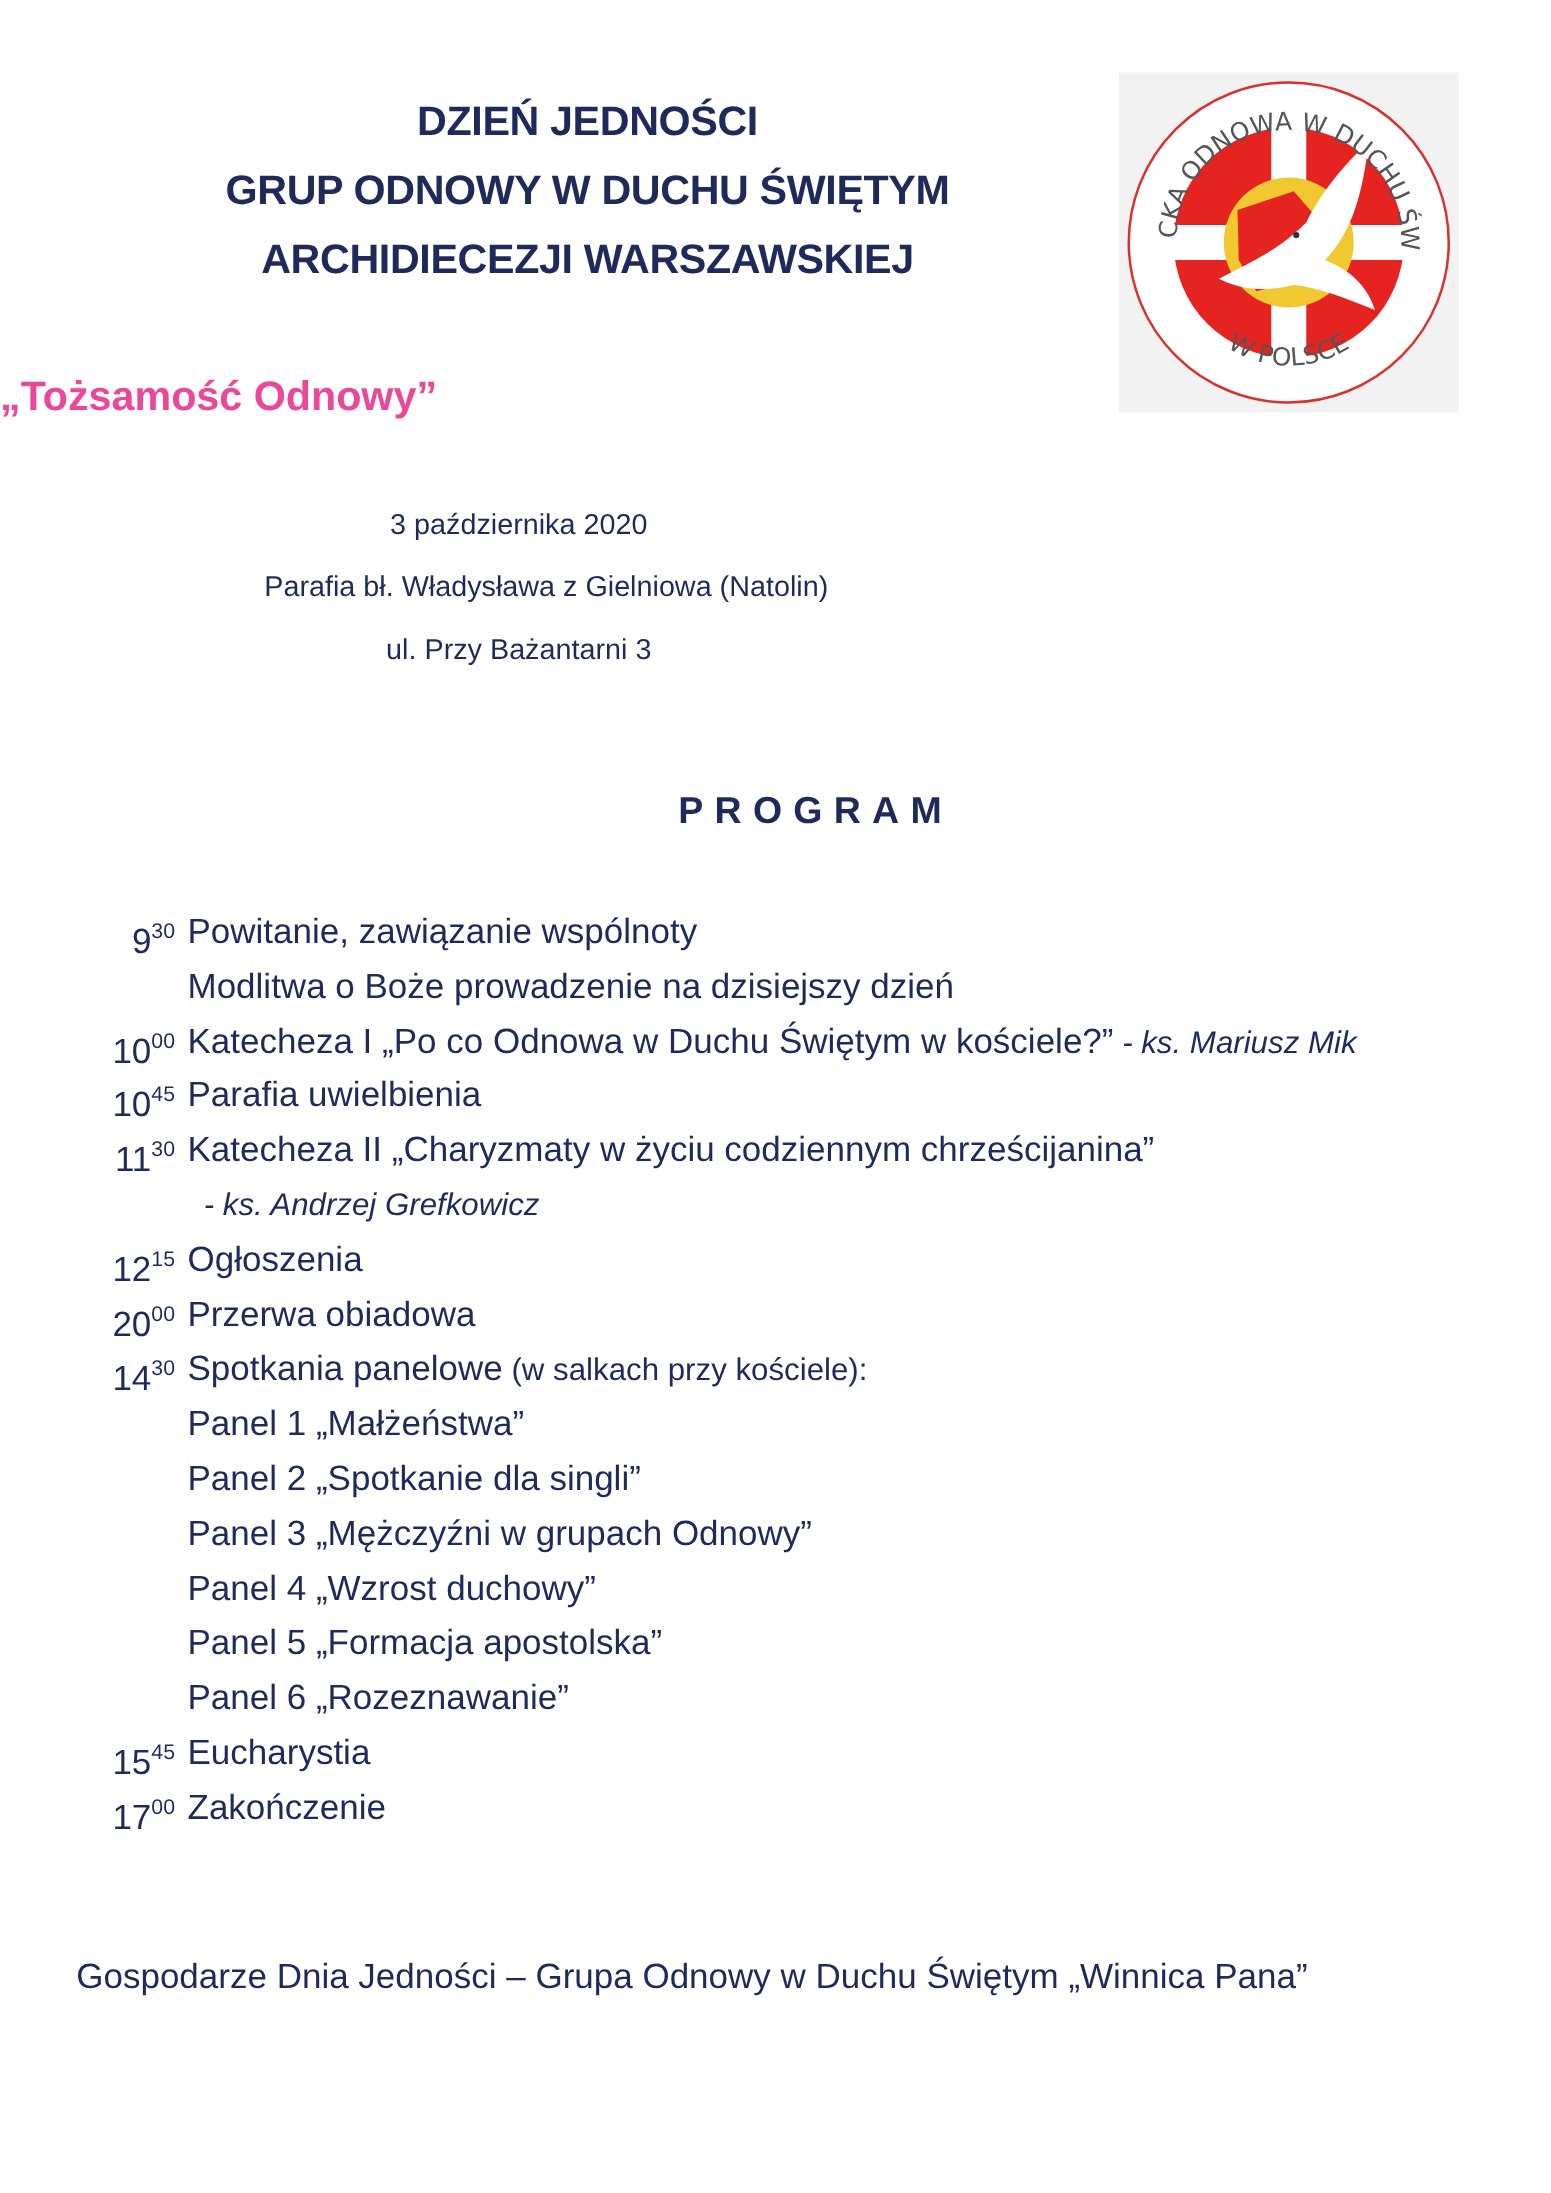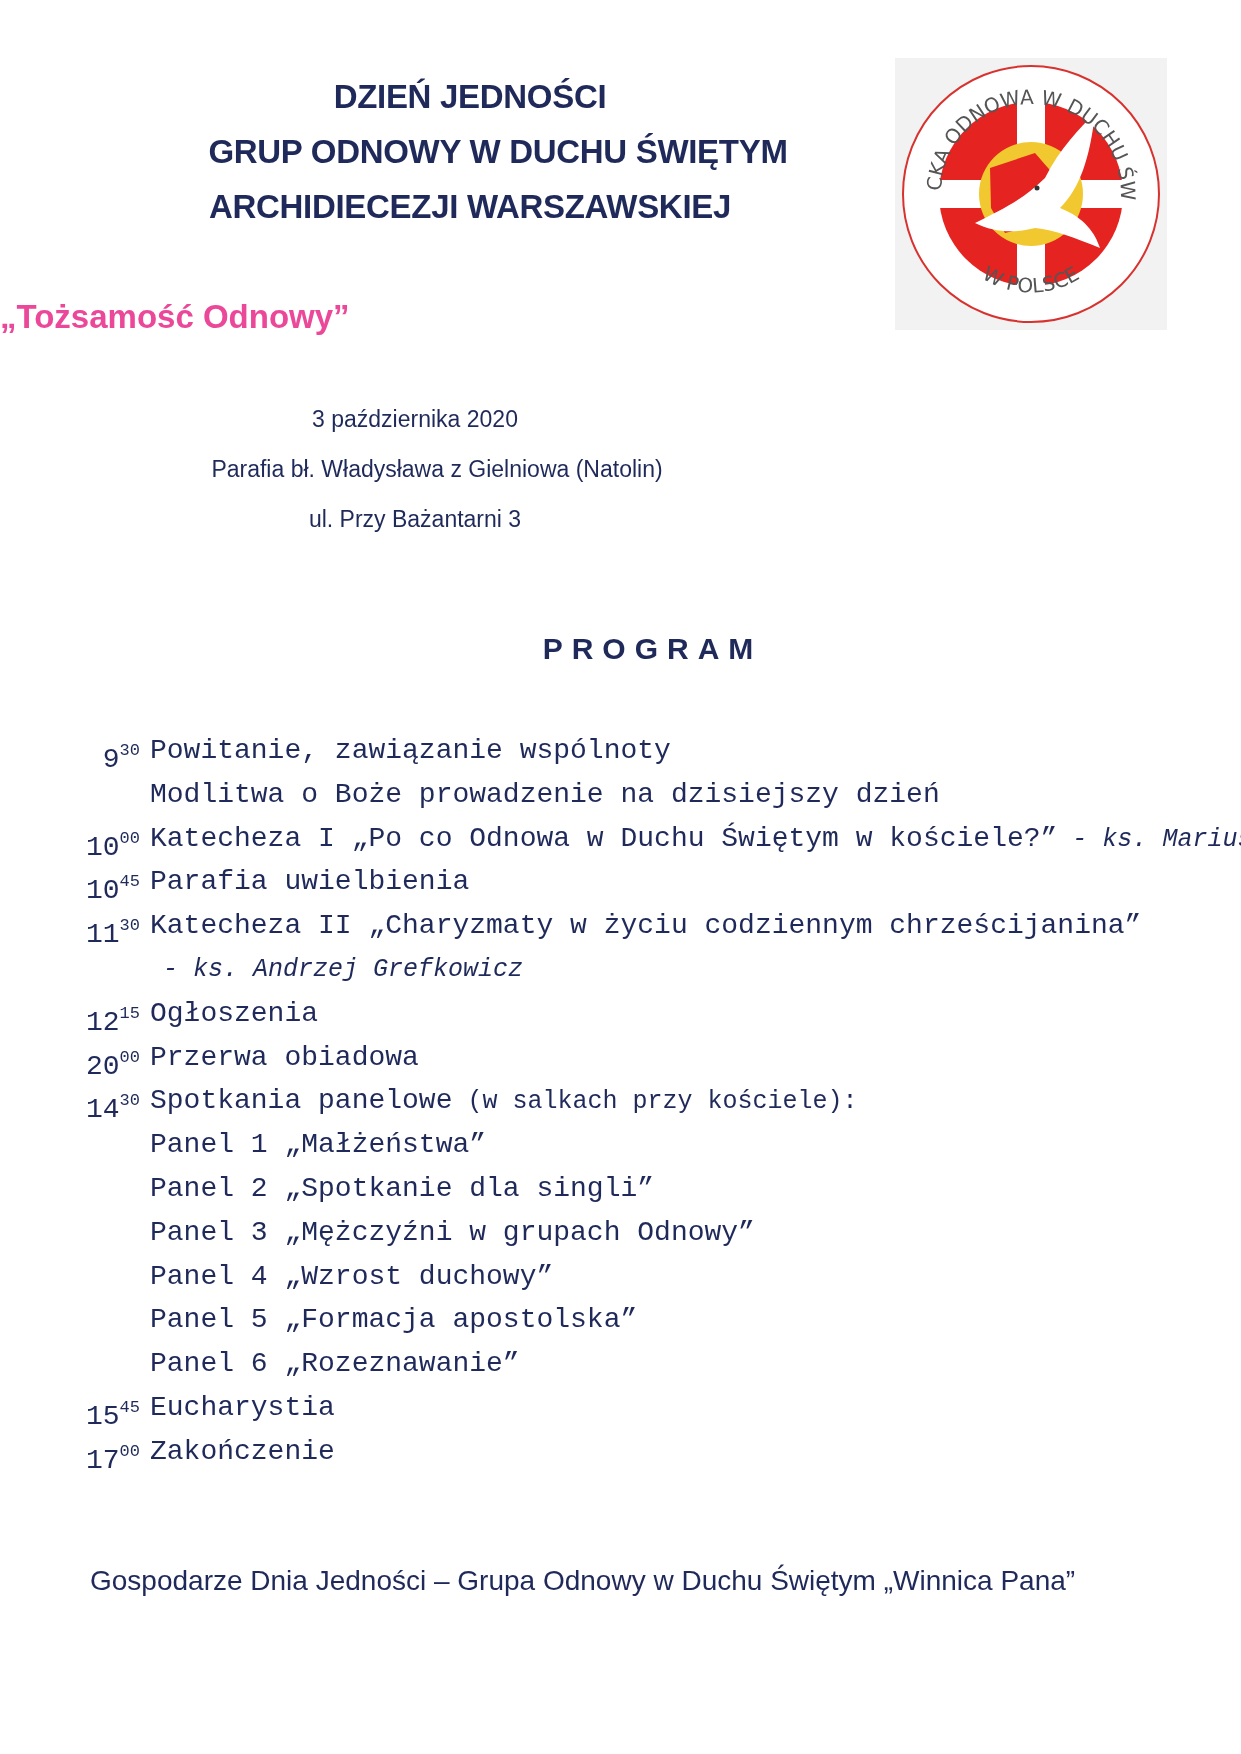--- a/index.html
+++ b/index.html
@@ -1,39 +1,39 @@
 <!DOCTYPE html>
 <html><head>
 <meta charset="utf-8">
 <style>
   html, body { margin: 0; padding: 0; background: #ffffff; }
   body { width: 1241px; height: 1754px; position: relative; overflow: hidden;
          font-family: "Liberation Sans", "DejaVu Sans", sans-serif; color: #1f2a5a; }
   .title { position: absolute; left: 0; width: 940px; text-align: center; font-weight: bold;
            font-size: 33px; letter-spacing: -0.3px; color: #1f2a5a; }
   .t1 { top: 78px; }
-  .t2 { top: 133px; padding-left: 28px; }
+  .t2 { top: 133px; }
   .t3 { top: 188px; }
   .subtitle { position: absolute; top: 298px; left: 0; width: 835px; text-align: left;
               font-weight: bold; font-size: 33px; color: #ec4899; }
   .info { position: absolute; left: 0; width: 830px; text-align: center; font-size: 23px; color: #1f2a5a; }
   .i1 { top: 406px; }
   .i2 { top: 456px; padding-left: 22px; }
   .i3 { top: 506px; }
   .program-title { position: absolute; top: 632px; left: 0; width: 1241px; text-align: center;
                    font-weight: bold; font-size: 30px; letter-spacing: 9px; color: #1f2a5a; padding-left: 32px; }
   .schedule { position: absolute; top: 725px; left: 60px; width: 1160px; }
-  .row { position: relative; height: 43.8px; font-size: 28px; line-height: 52px; white-space: nowrap; font-family: Liberation Mono, monospace; }
+  .row { position: relative; height: 43.8px; font-size: 28px; line-height: 40px; white-space: nowrap; }
   .time { position: absolute; left: 0; width: 80px; text-align: right; }
   .time sup { font-size: 17px; vertical-align: 12px; }
   .text { position: absolute; left: 90px; }
   .speaker { font-style: italic; font-size: 25px; }
   .indent { left: 103px; }
   .small { font-size: 25px; }
-  .footer { position: absolute; top: 1565px; left: 90px; font-size: 28px; color: #1f2a5a; }
+  .footer { position: absolute; top: 1565px; left: 61px; font-size: 28px; color: #1f2a5a; }
   .logo { position: absolute; left: 895px; top: 58px; width: 272px; height: 272px; background: #f2f2f2; }
 </style>
 </head>
 <body>
 
 <div class="title t1">DZIEŃ JEDNOŚCI</div>
 <div class="title t2">GRUP ODNOWY W DUCHU ŚWIĘTYM</div>
 <div class="title t3">ARCHIDIECEZJI WARSZAWSKIEJ</div>
 <div class="subtitle">„Tożsamość Odnowy”</div>
 

